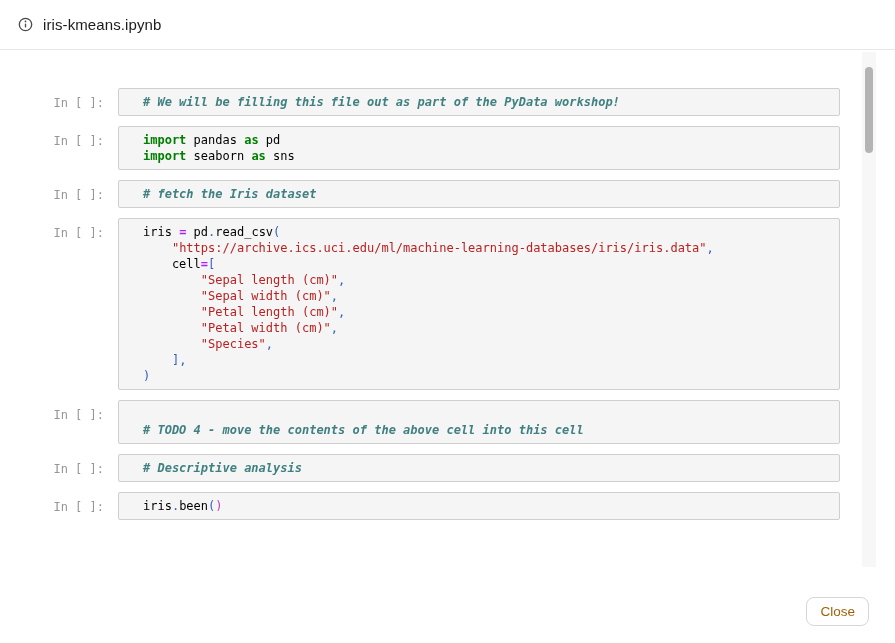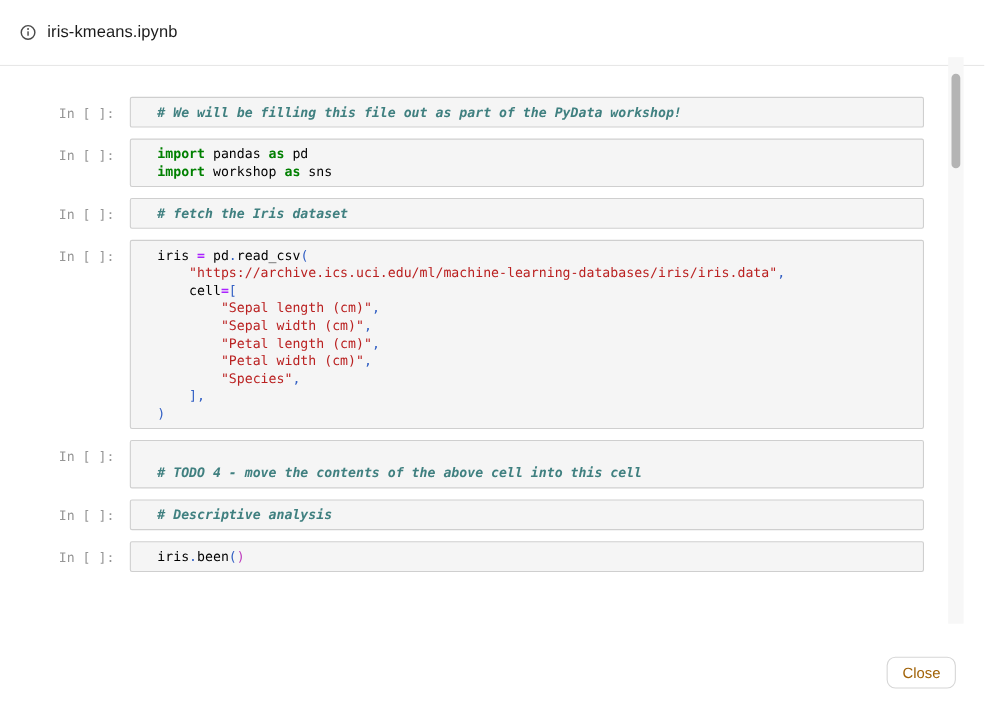--- a/index.html
+++ b/index.html
@@ -5,21 +5,21 @@
   * { box-sizing: border-box; }
   html, body { margin: 0; padding: 0; }
   body {
     width: 895px; height: 643px;
     background: #ffffff;
     font-family: "Liberation Sans", sans-serif;
     position: relative;
     overflow: hidden;
   }
   .header {
-    height: 60px;
+    height: 50px;
     display: flex; align-items: center;
     padding: 0 18px; gap: 10px;
     border-bottom: 1px solid #e7e7e7;
     background: #fff;
   }
   .info-icon { display: inline-flex; width: 15px; height: 15px; }
   .title { font-size: 15px; font-weight: 500; color: #1c1c1c; letter-spacing: 0.1px; }
 
   .content {
     position: absolute; top: 51px; left: 0; right: 0;
@@ -102,21 +102,21 @@
     <div class="prompt">In [ ]:</div>
     <div class="codebox">
           <div class="code-line"><span class="tok-com"># We will be filling this file out as part of the PyData workshop!</span></div>
         </div>
   </div>
 
   <div class="row">
     <div class="prompt">In [ ]:</div>
     <div class="codebox">
           <div class="code-line"><span class="tok-kw">import</span><span class="tok-pl"> pandas </span><span class="tok-kw">as</span><span class="tok-pl"> pd</span></div>
-          <div class="code-line"><span class="tok-kw">import</span><span class="tok-pl"> workshop </span><span class="tok-kw">as</span><span class="tok-pl"> sns</span></div>
+          <div class="code-line"><span class="tok-kw">import</span><span class="tok-pl"> seaborn </span><span class="tok-kw">as</span><span class="tok-pl"> sns</span></div>
         </div>
   </div>
 
   <div class="row">
     <div class="prompt">In [ ]:</div>
     <div class="codebox">
           <div class="code-line"><span class="tok-com"># fetch the Iris dataset</span></div>
         </div>
   </div>
 

